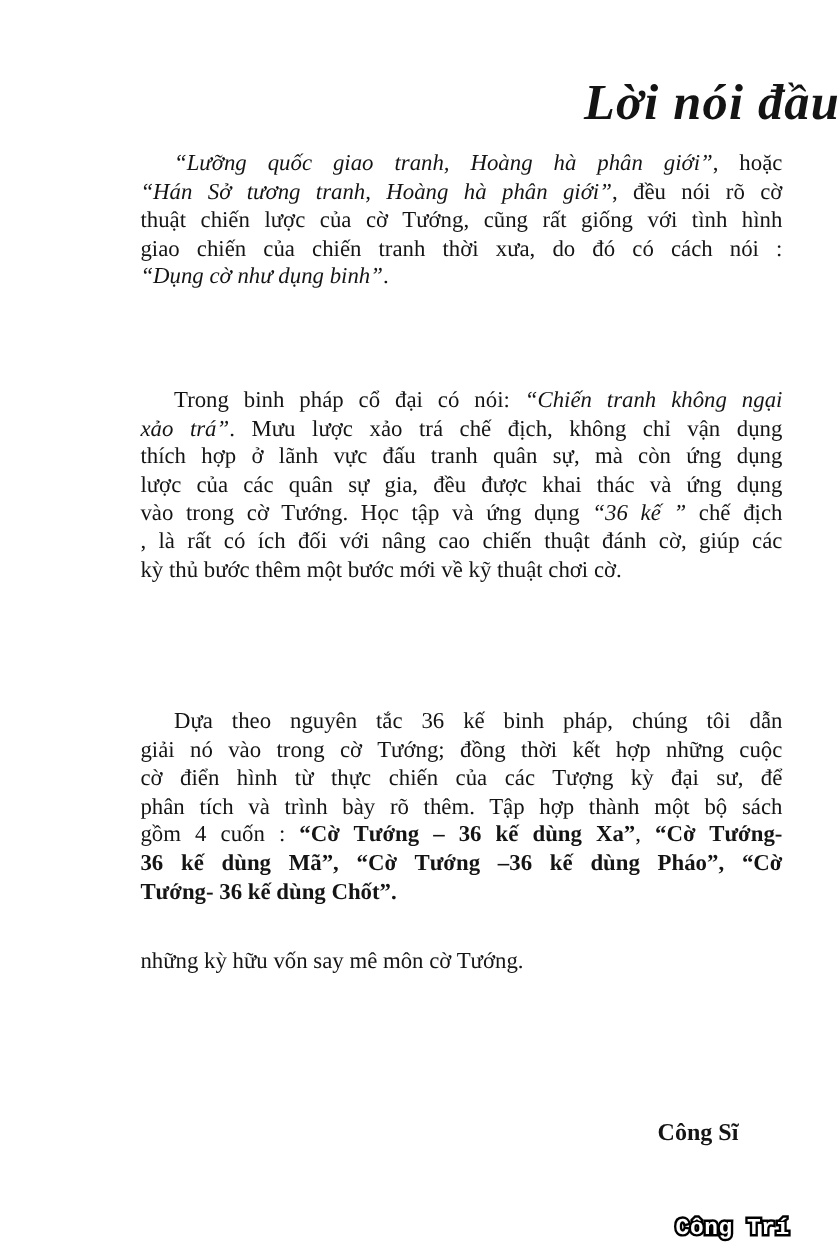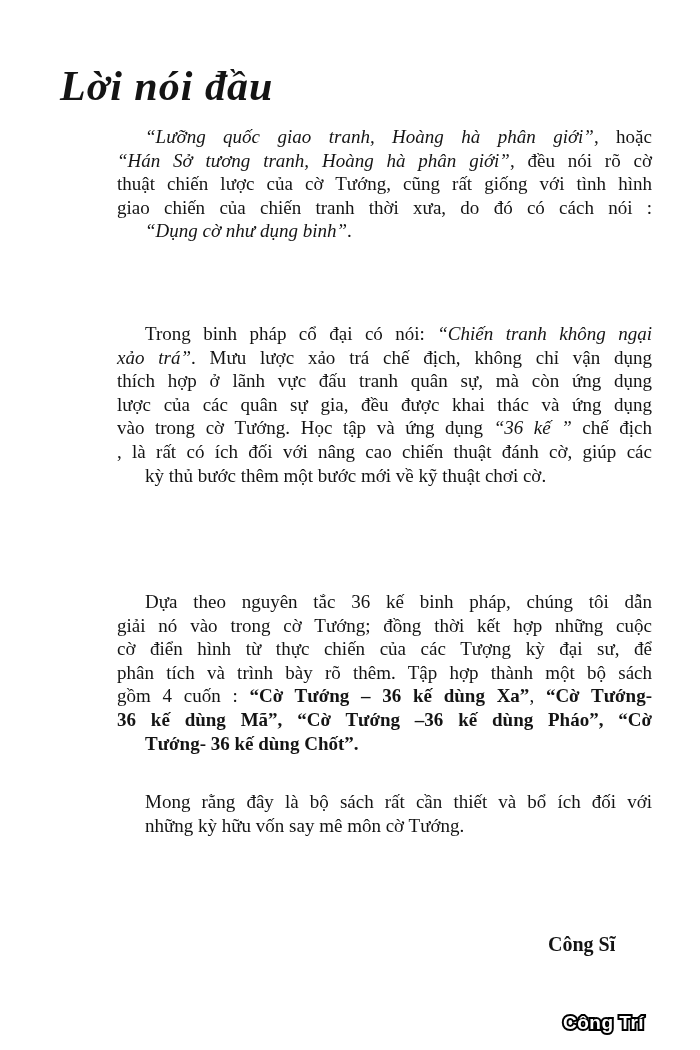--- a/index.html
+++ b/index.html
@@ -1,33 +1,33 @@
 <!DOCTYPE html>
 <html><head>
 <meta charset="utf-8">
 <style>
   html, body { margin: 0; padding: 0; }
   body {
     width: 700px; height: 1050px; background: #ffffff; position: relative; overflow: hidden;
     font-family: "Liberation Serif", "DejaVu Serif", serif; color: #141414;
   }
   .title {
-    position: absolute; left: 0; width: 700px; top: 62px; text-align: left;
+    position: absolute; left: 0; width: 700px; top: 62px; text-align: right;
     font-size: 42px; font-weight: bold; font-style: italic; letter-spacing: 1px;
     padding-left: 60px; box-sizing: border-box;
   }
   .para { position: absolute; left: 117px; width: 535px; font-size: 19px; line-height: 23.6px; }
   .line { display: block; white-space: nowrap; text-align: justify; text-align-last: justify; }
-  .line.last { text-align-last: left; margin-left: 28px; }
+  .line.last { text-align-last: left; }
   .line.indent { padding-left: 28px; }
   .i { font-style: italic; }
   .b { font-weight: bold; }
   .sig { position: absolute; top: 933px; left: 548px; font-size: 20px; font-weight: bold; text-align: center; }
   .logo {
-    position: absolute; left: 563px; top: 1012px; font-family: Liberation Sans, sans-serif;
+    position: absolute; left: 563px; top: 1012px; font-family: Liberation Mono, monospace;
     font-size: 19px; font-weight: bold; color: #ffffff; letter-spacing: 0.5px;
     -webkit-text-stroke: 4px #000; paint-order: stroke fill;
     text-shadow: 0 0 1px #000;
   }
 </style>
 </head>
 <body>
 
 <div>
   <h1 class="title" style="margin:0;">Lời nói đầu</h1>
@@ -51,19 +51,18 @@
   <div class="para" style="top:590px;">
       <span class="line indent"><span>Dựa theo nguyên tắc 36 kế binh pháp, chúng tôi dẫn</span></span>
       <span class="line"><span>giải nó vào trong cờ Tướng; đồng thời kết hợp những cuộc</span></span>
       <span class="line"><span>cờ điển hình từ thực chiến của các Tượng kỳ đại sư, để</span></span>
       <span class="line"><span>phân tích và trình bày rõ thêm. Tập hợp thành một bộ sách</span></span>
       <span class="line"><span>gồm 4 cuốn : </span><span class="b">“Cờ Tướng – 36 kế dùng Xa”</span><span>, </span><span class="b">“Cờ Tướng-</span></span>
       <span class="line"><span class="b">36 kế dùng Mã”, “Cờ Tướng –36 kế dùng Pháo”, “Cờ</span></span>
       <span class="line last"><span class="b">Tướng- 36 kế dùng Chốt”.</span></span>
     </div>
   <div class="para" style="top:790px;">
-      <span class="line indent"><span>Mong rằng đây là bộ sách rất cần thiết và bổ ích đối với</span></span>
       <span class="line last"><span>những kỳ hữu vốn say mê môn cờ Tướng.</span></span>
     </div>
 
   <div class="sig">Công Sĩ</div>
   <div class="logo">Công Trí</div>
 </div>
 
 </body></html>

